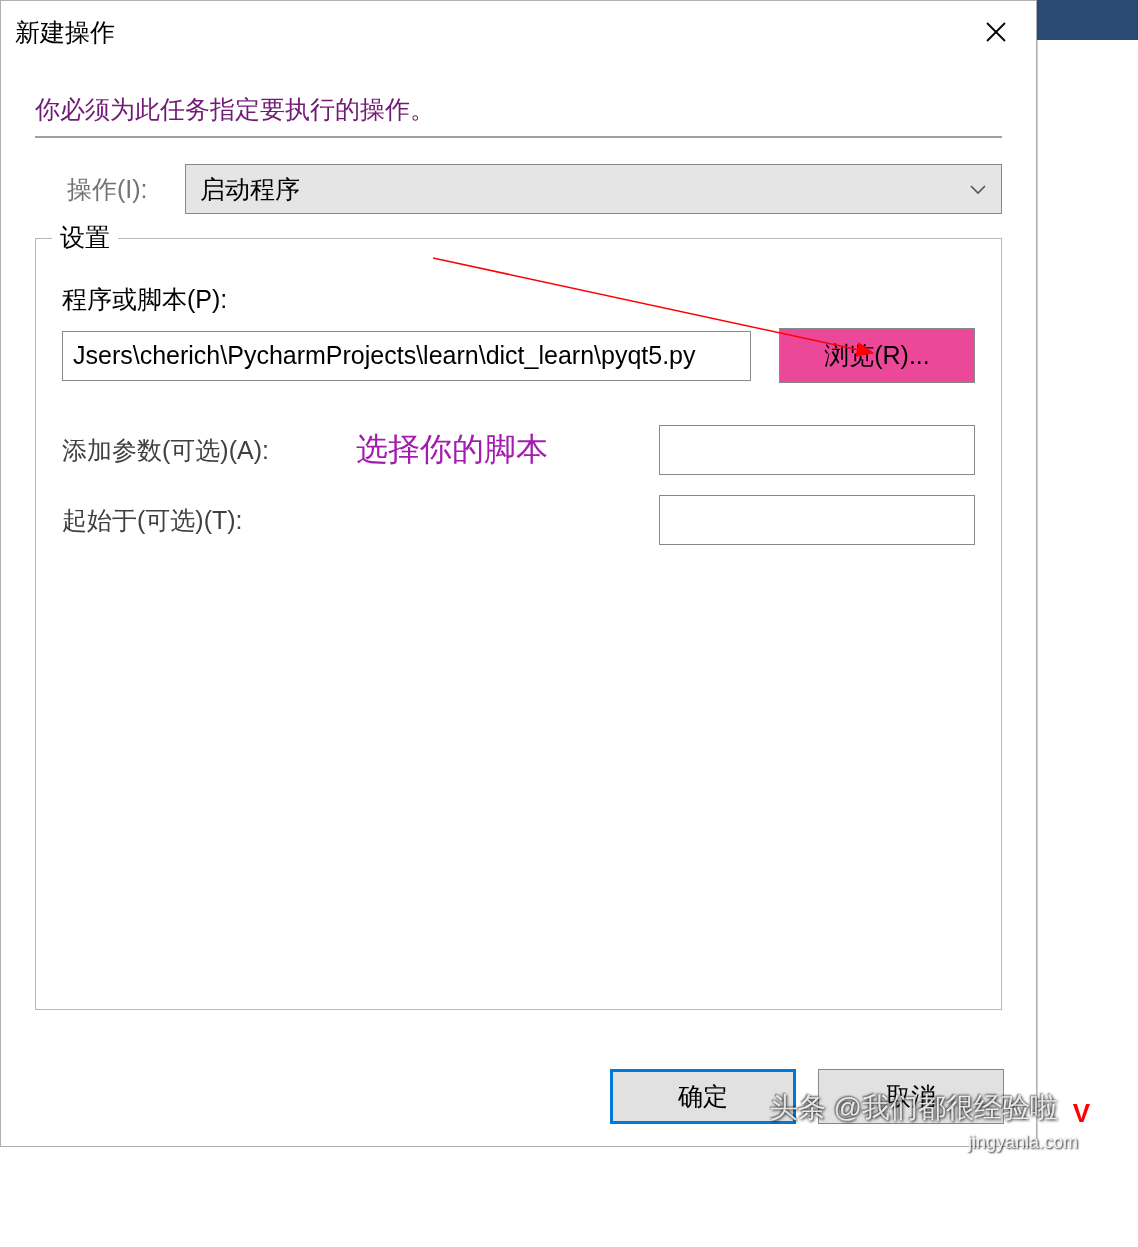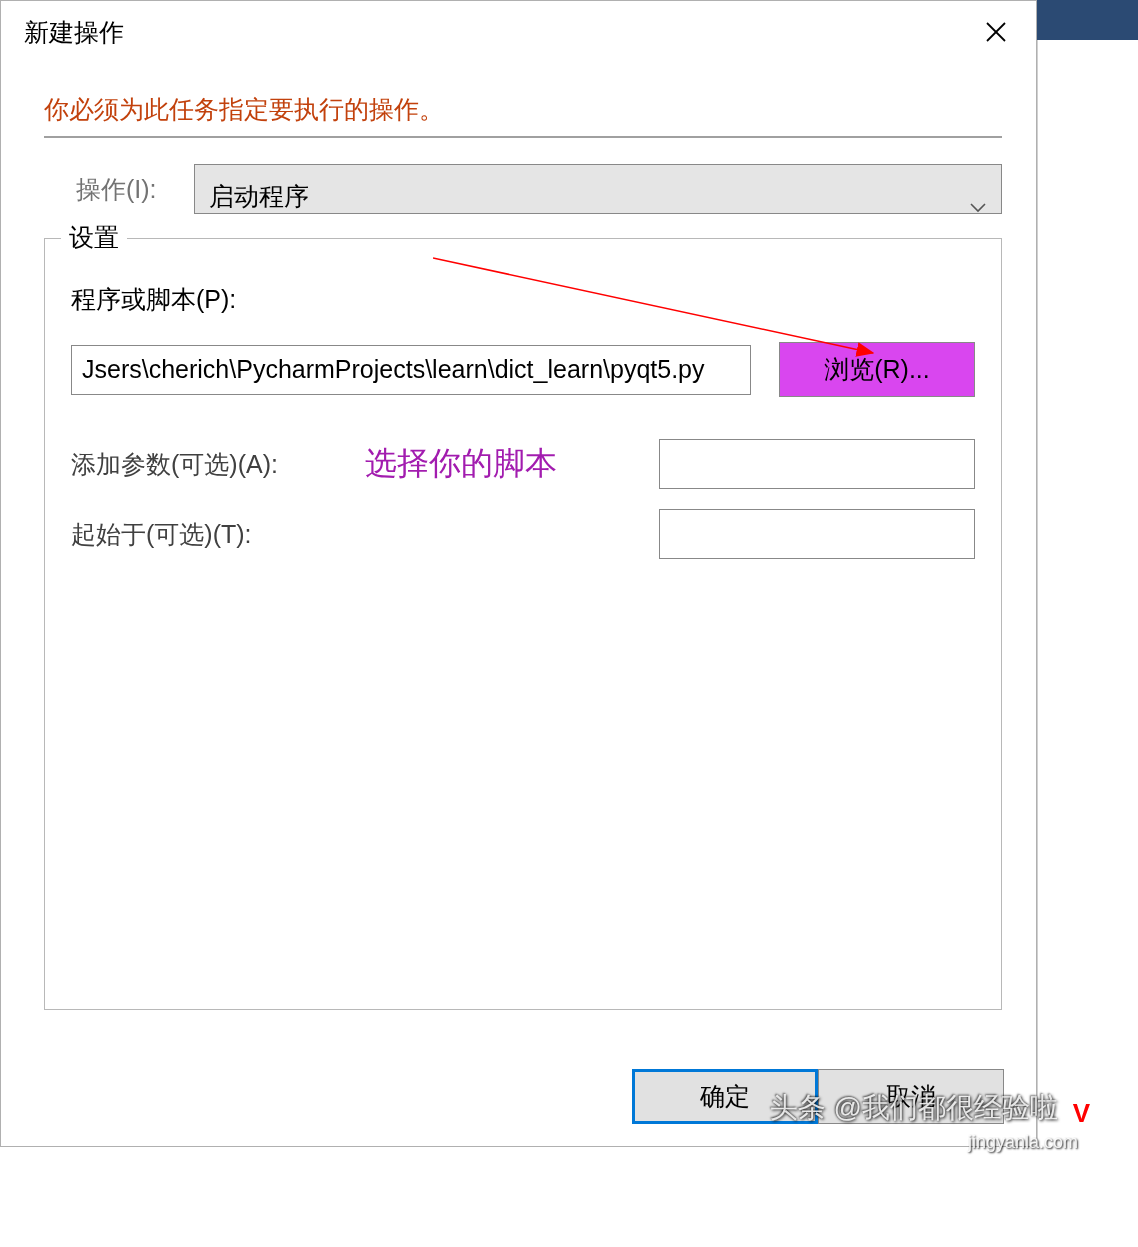--- a/index.html
+++ b/index.html
@@ -14,21 +14,20 @@
       height: 1247px;
       position: relative;
       overflow: hidden;
     }
     .window {
       width: 1037px;
       height: 1147px;
       background: #fff;
       border: 1px solid #b0b0b0;
       position: relative;
-      padding-left: 9px;
     }
     .titlebar {
       height: 62px;
       display: flex;
       align-items: center;
       justify-content: space-between;
       padding: 0 0 0 14px;
       background: #fff;
     }
     .titlebar-title {
@@ -45,21 +44,21 @@
     }
     .close-btn svg {
       width: 24px;
       height: 24px;
     }
     .content {
       padding: 30px 34px 0 34px;
     }
     .instruction {
       font-size: 25px;
-      color: #c2410c;
+      color: #701a75;
       margin-bottom: 10px;
     }
     .hr-line {
       border: none;
       border-top: 2px solid #a0a0a0;
       margin-bottom: 26px;
     }
     .action-row {
       display: flex;
       align-items: center;
@@ -70,21 +69,21 @@
       color: #737373;
       width: 118px;
       margin-left: 32px;
     }
     .action-select {
       flex: 1;
       height: 50px;
       background: #e5e5e5;
       border: 1px solid #888;
       display: flex;
-      align-items: flex-end;
+      align-items: center;
       justify-content: space-between;
       padding: 0 14px;
       font-size: 25px;
       color: #000;
       cursor: pointer;
     }
     .chevron {
       width: 18px;
       height: 11px;
     }
@@ -99,42 +98,42 @@
       top: -18px;
       left: 16px;
       background: #fff;
       padding: 0 8px;
       font-size: 25px;
       color: #000;
     }
     .field-label {
       font-size: 25px;
       color: #000;
-      margin-bottom: 26px;
+      margin-bottom: 12px;
     }
     .script-row {
       display: flex;
       align-items: center;
       gap: 28px;
       margin-bottom: 42px;
     }
     .script-input {
       flex: 1;
       height: 50px;
       border: 1px solid #888;
       padding: 0 10px;
       font-size: 25px;
       color: #000;
       font-family: inherit;
       outline: none;
     }
     .browse-btn {
       width: 196px;
       height: 55px;
-      background: #d946ef;
+      background: #ec4899;
       border: 1px solid #888;
       font-size: 25px;
       color: #000;
       cursor: pointer;
       font-family: inherit;
     }
     .param-row {
       display: flex;
       align-items: center;
       margin-bottom: 20px;
@@ -160,20 +159,21 @@
       padding: 0 10px;
       font-size: 25px;
       font-family: inherit;
       outline: none;
     }
     .footer {
       position: absolute;
       bottom: 22px;
       right: 32px;
       display: flex;
+      gap: 22px;
     }
     .footer-btn {
       width: 186px;
       height: 55px;
       font-size: 25px;
       color: #000;
       font-family: inherit;
       cursor: pointer;
       background: #e1e1e1;
       border: 1px solid #888;

